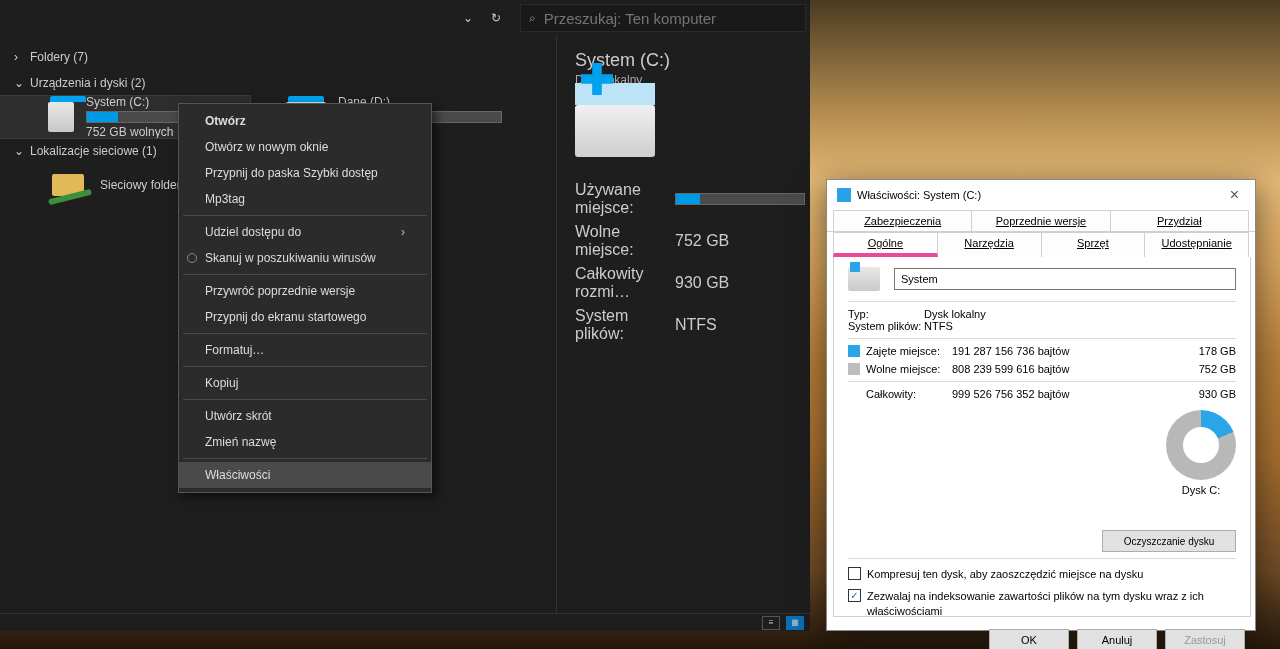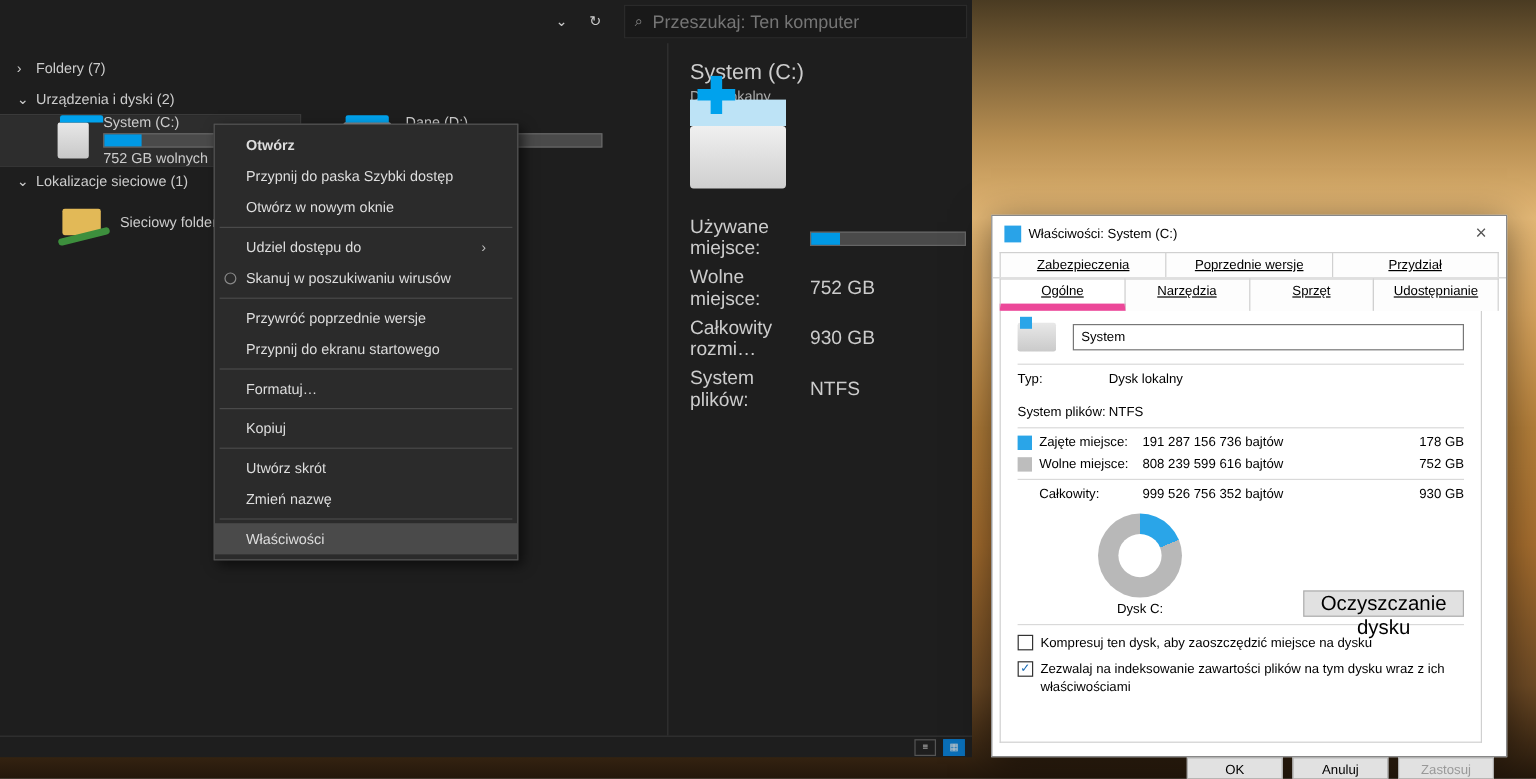--- a/index.html
+++ b/index.html
@@ -62,35 +62,35 @@
     border:1px solid #888; font-size:11px; box-shadow:0 6px 30px rgba(0,0,0,.5);
   }
   .props .title { height:30px; display:flex; align-items:center; padding:0 10px; gap:6px;}
   .props .title .ticon{width:14px;height:14px;background:#29a3e8;}
   .props .title .x{margin-left:auto;font-size:16px;color:#555;cursor:pointer;padding:0 6px;}
   .tabs { display:flex; border-bottom:1px solid #d0d0d0; font-size:11px; padding:0 6px;}
   .tabrow2{border-bottom:0;}
   .tab { flex:1; text-align:center; padding:4px 2px; border:1px solid #d0d0d0; border-bottom:0; margin-left:-1px; background:#fff; cursor:pointer;text-decoration:underline;}
   .tab:first-child{margin-left:0;}
   .tab.inactive{background:#fdfdfd;}
-  .tab.active{ border-bottom:6px solid #ec4899; position:relative; z-index:1;}
-  .props-body{ padding:10px 14px 0 14px; border:1px solid #d0d0d0; border-top:0; margin:0 20px 6px 6px; height:360px;}
+  .tab.active{ border-bottom:4px solid #ec4899; position:relative; z-index:1;}
+  .props-body{ padding:10px 14px 0 14px; border:1px solid #d0d0d0; border-top:0; margin:0 4px 6px 6px; height:360px;}
   .name-row{display:flex; align-items:center; gap:14px; margin-bottom:10px;}
   .name-row .dicon{width:32px;height:24px;background:linear-gradient(#e8e8e8,#cacaca);border-radius:2px;position:relative;}
   .name-row .dicon::before{content:"";position:absolute;top:-5px;left:2px;width:10px;height:10px;background:#2aa5e8;}
   .name-row input{flex:1;height:22px;border:1px solid #777;padding:0 6px;font-size:11px;}
   .hr{height:1px;background:#d9d9d9;margin:6px 0;}
-  .kv{display:grid;grid-template-columns:76px 1fr;row-gap:16px;}
+  .kv{display:grid;grid-template-columns:76px 1fr;row-gap:0;}
   .usage{display:grid;grid-template-columns:18px 86px 1fr 60px;row-gap:6px;align-items:center;}
   .sw{width:12px;height:12px;}
-  .donut-wrap{display:flex;align-items:flex-end;gap:34px;margin:10px 0 6px 0;}
+  .donut-wrap{display:flex;align-items:flex-end;gap:34px;margin:10px 0 6px 0;flex-direction:column;}
   .donut{width:70px;height:70px;border-radius:50%;background:conic-gradient(#2aa5e8 0 68deg,#b8b8b8 68deg 360deg);display:flex;align-items:center;justify-content:center;margin:0 auto;}
   .donut::after{content:"";width:36px;height:36px;background:#fff;border-radius:50%;}
   .donut-col{flex:1;text-align:center;}
-  .cleanup{width:134px;height:22px;border:1px solid #adadad;background:#e1e1e1;font-size:17px;cursor:pointer;align-self:flex-end;}
+  .cleanup{width:134px;height:22px;border:1px solid #adadad;background:#e1e1e1;font-size:10px;cursor:pointer;align-self:flex-end;}
   .chk{display:flex;align-items:flex-start;gap:6px;margin:8px 0;font-size:11px;line-height:1.3;}
   .chk .box{width:13px;height:13px;border:1px solid #333;display:flex;align-items:center;justify-content:center;font-size:10px;color:#196bb5;flex-shrink:0;}
   .dlg-buttons{display:flex;justify-content:flex-end;gap:8px;padding:6px 10px;}
   .dlg-buttons button{width:80px;height:22px;border:1px solid #adadad;background:#e1e1e1;font-size:11px;cursor:pointer;}
   .dlg-buttons button:disabled{color:#999;}
 </style>
 </head>
 <body>
 
 <div class="explorer">
@@ -179,24 +179,27 @@
     <div class="sbtn">≡</div>
     <div class="sbtn active">▦</div>
   </div>
 </div>
 
 <div class="ctx">
   <div class="row bold">
       <span>Otwórz</span>
     </div>
   <div class="row">
+      <span>Otwórz w nowym oknie</span>
+    </div>
+  <div class="row">
       <span>Przypnij do paska Szybki dostęp</span>
     </div>
   <div class="row">
-      <span>Otwórz w nowym oknie</span>
+      <span>Mp3tag</span>
     </div>
   <div class="sep"></div>
   <div class="row">
       <span>Udziel dostępu do</span>
       <span class="sub-arrow">›</span>
     </div>
   <div class="row" style="position:relative">
       <span class="dot"></span>
       <span>Skanuj w poszukiwaniu wirusów</span>
     </div>

